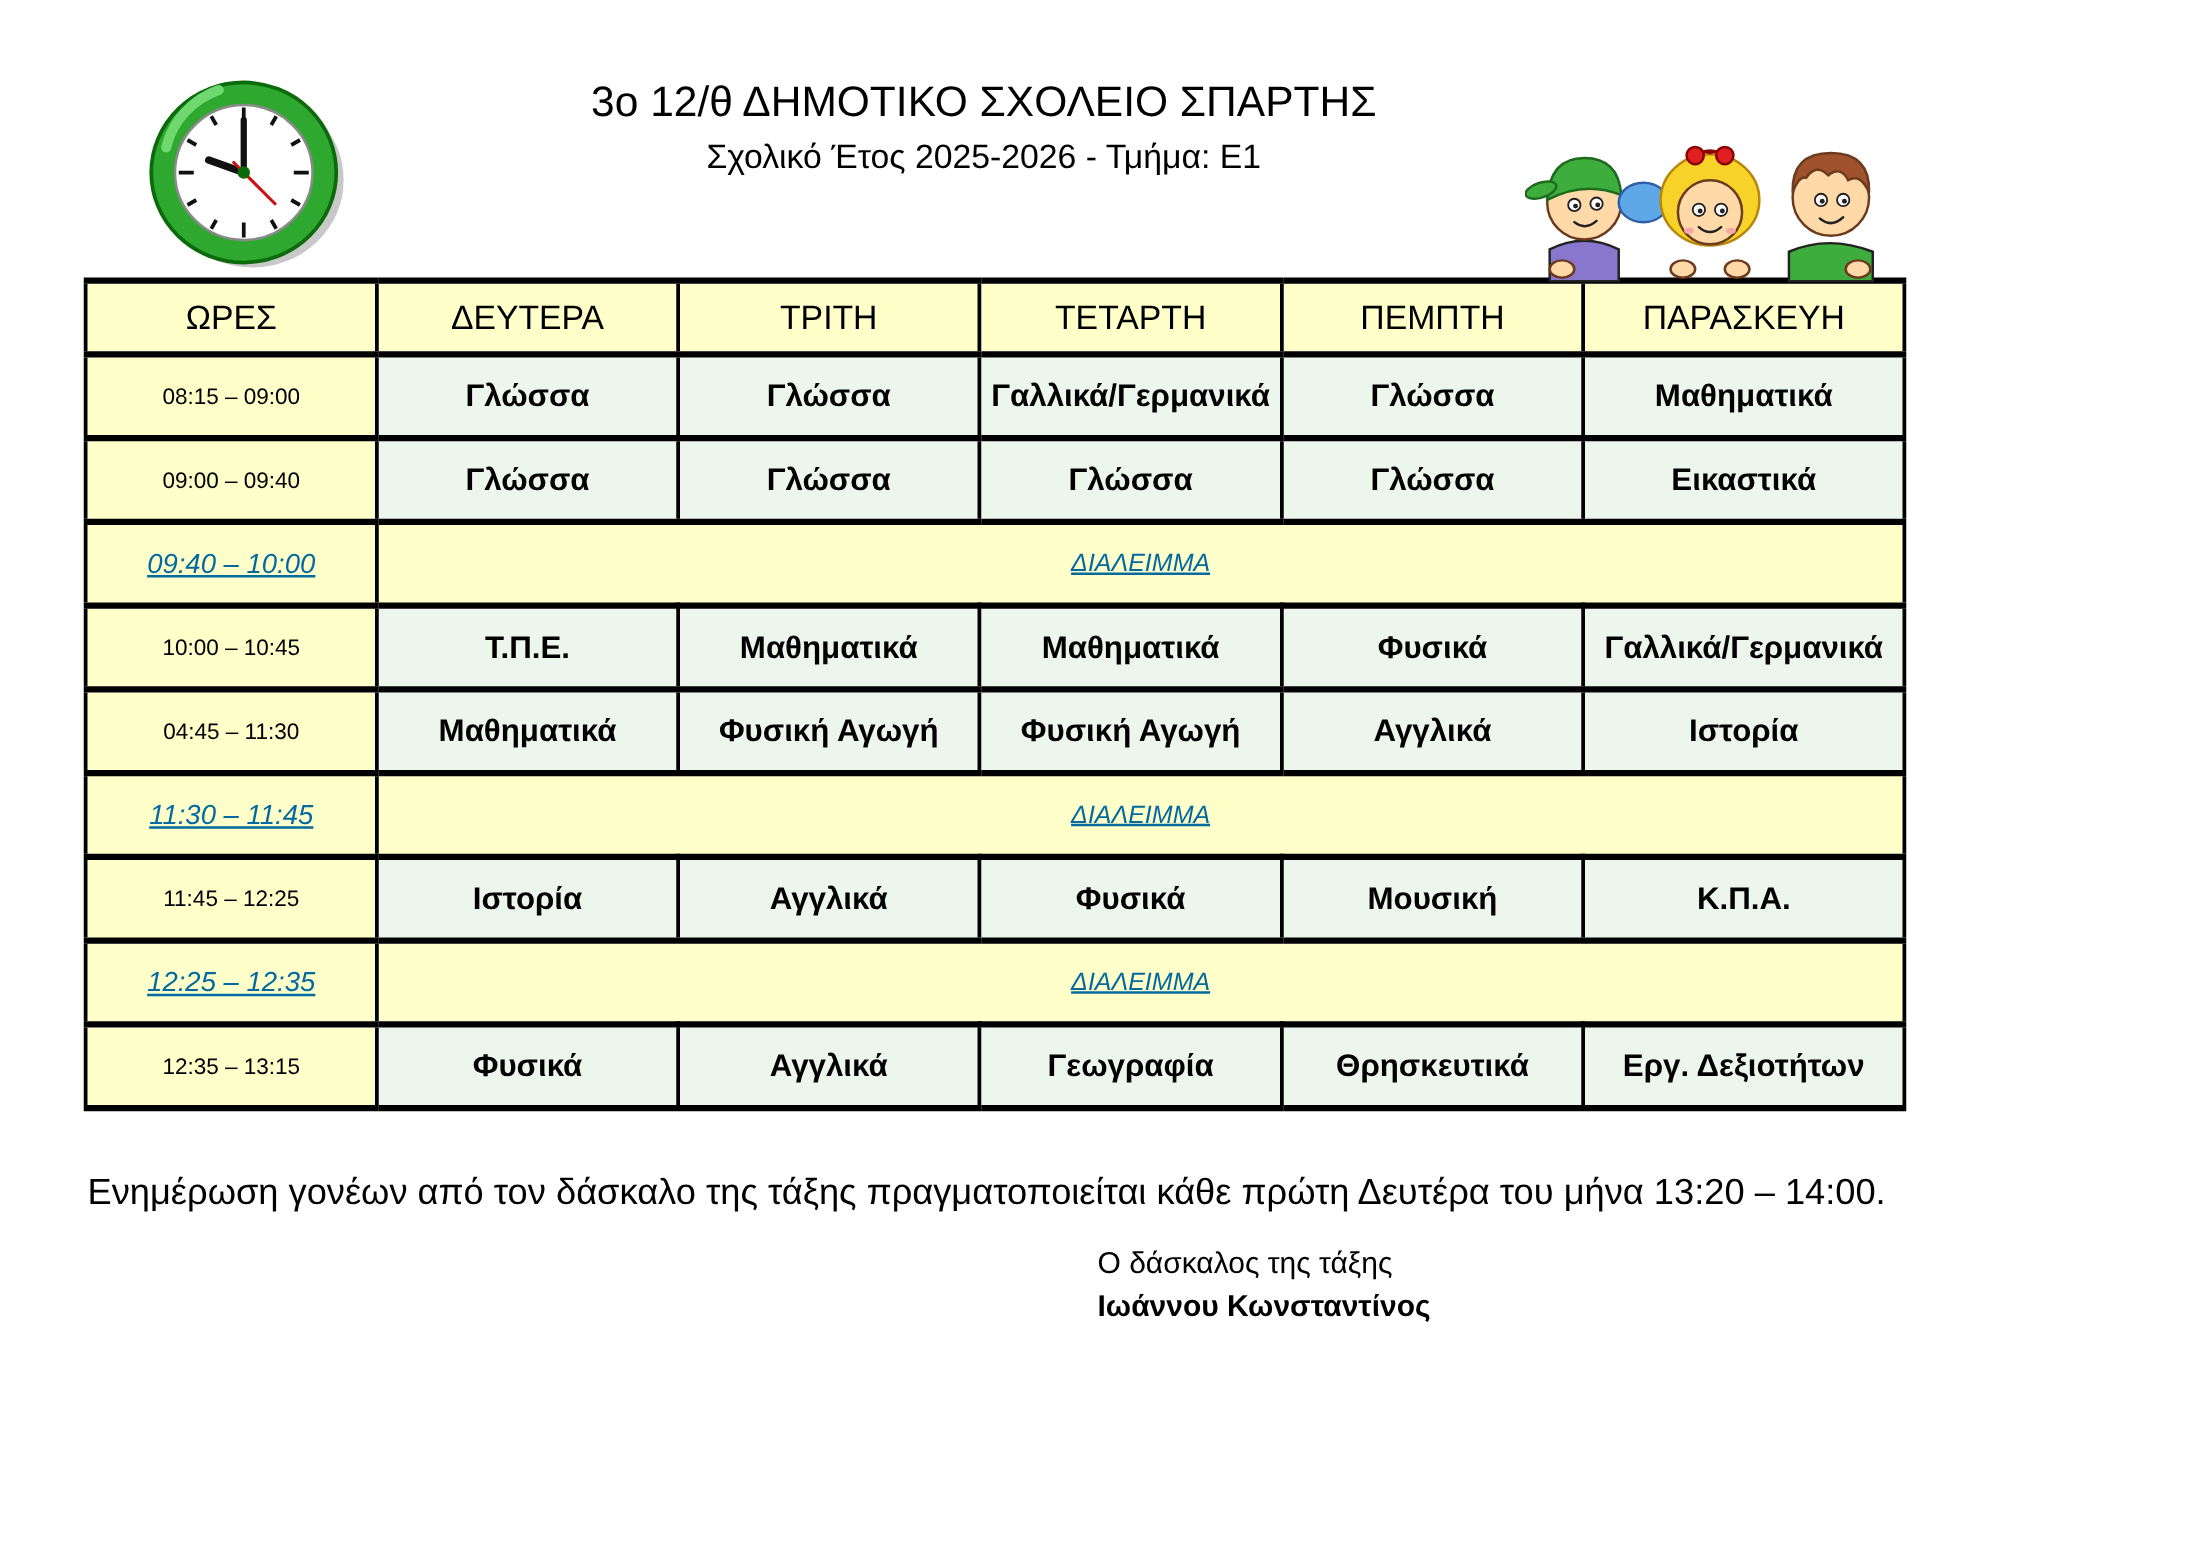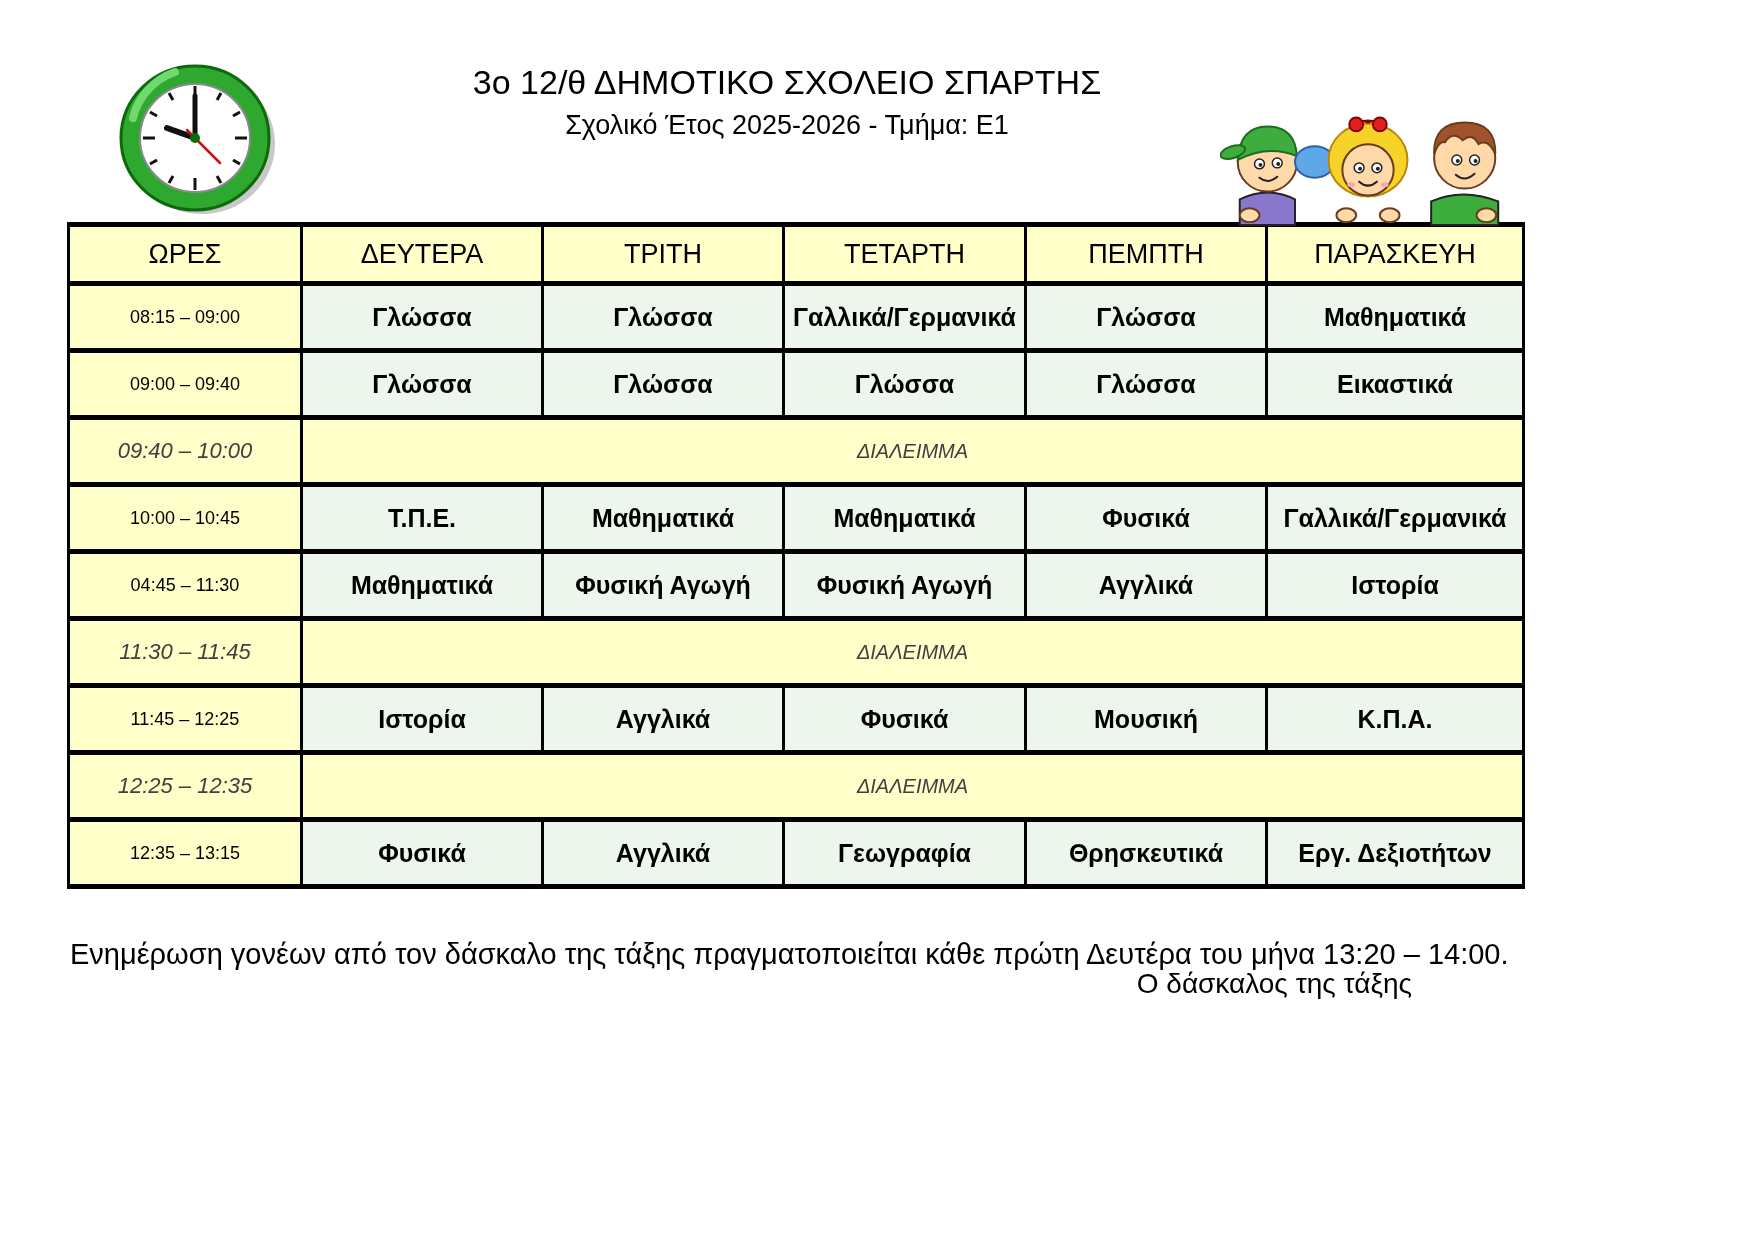--- a/index.html
+++ b/index.html
@@ -43,33 +43,33 @@
     height:54px;background:#FFFFC9;
     font-weight:normal;font-size:27px;
   }
   td.time-cell{
     height:62px;background:#FFFFC9;font-size:18px;
   }
   td.subject-cell{
     background:#EDF6ED;font-weight:bold;font-size:25px;
   }
   tr.break-row td{
-    background:#FFFFC9;color:#404040;font-style:italic;
+    background:#FFFFC9;color:#0369a1;font-style:italic;text-decoration:underline;
   }
   tr.break-row td.break-cell{font-size:20px;}
   tr.break-row td.time-cell{font-size:22px;}
 
   
   .note{
     position:absolute;left:70px;top:938px;width:1620px;
     font-size:29px;
   }
   .teacher-block{
-    position:absolute;left:878px;top:964px;width:534px;
-    text-align:right;font-size:28px;line-height:1.45;
+    position:absolute;left:878px;top:994px;width:534px;
+    text-align:left;font-size:24px;line-height:1.45;
   }
   .teacher-name{font-weight:bold;}
 </style>
 </head>
 <body>
 
 <svg class="clock" viewBox="0 0 160 156" aria-hidden="true">
   <ellipse cx="87" cy="84" rx="73" ry="70" fill="#9a9a9a" opacity="0.55"></ellipse>
   <ellipse cx="80" cy="78" rx="74" ry="72" fill="#2FA82F" stroke="#0B6B0B" stroke-width="3"></ellipse>
   <path d="M 18 58 A 66 64 0 0 1 60 12" fill="none" stroke="#6FD96F" stroke-width="8" stroke-linecap="round"></path>
@@ -217,13 +217,14 @@
     <td class="subject-cell">Γεωγραφία</td>
     <td class="subject-cell">Θρησκευτικά</td>
     <td class="subject-cell">Εργ. Δεξιοτήτων</td>
   </tr>
 </tbody>
   </table>
 
 <div class="note">Ενημέρωση γονέων από τον δάσκαλο της τάξης πραγματοποιείται κάθε πρώτη Δευτέρα του μήνα 13:20 – 14:00.</div>
 <div class="teacher-block">
   <div>Ο δάσκαλος της τάξης</div>
+  <div class="teacher-name">Ιωάννου Κωνσταντίνος</div>
 </div>
 
 </body></html>

